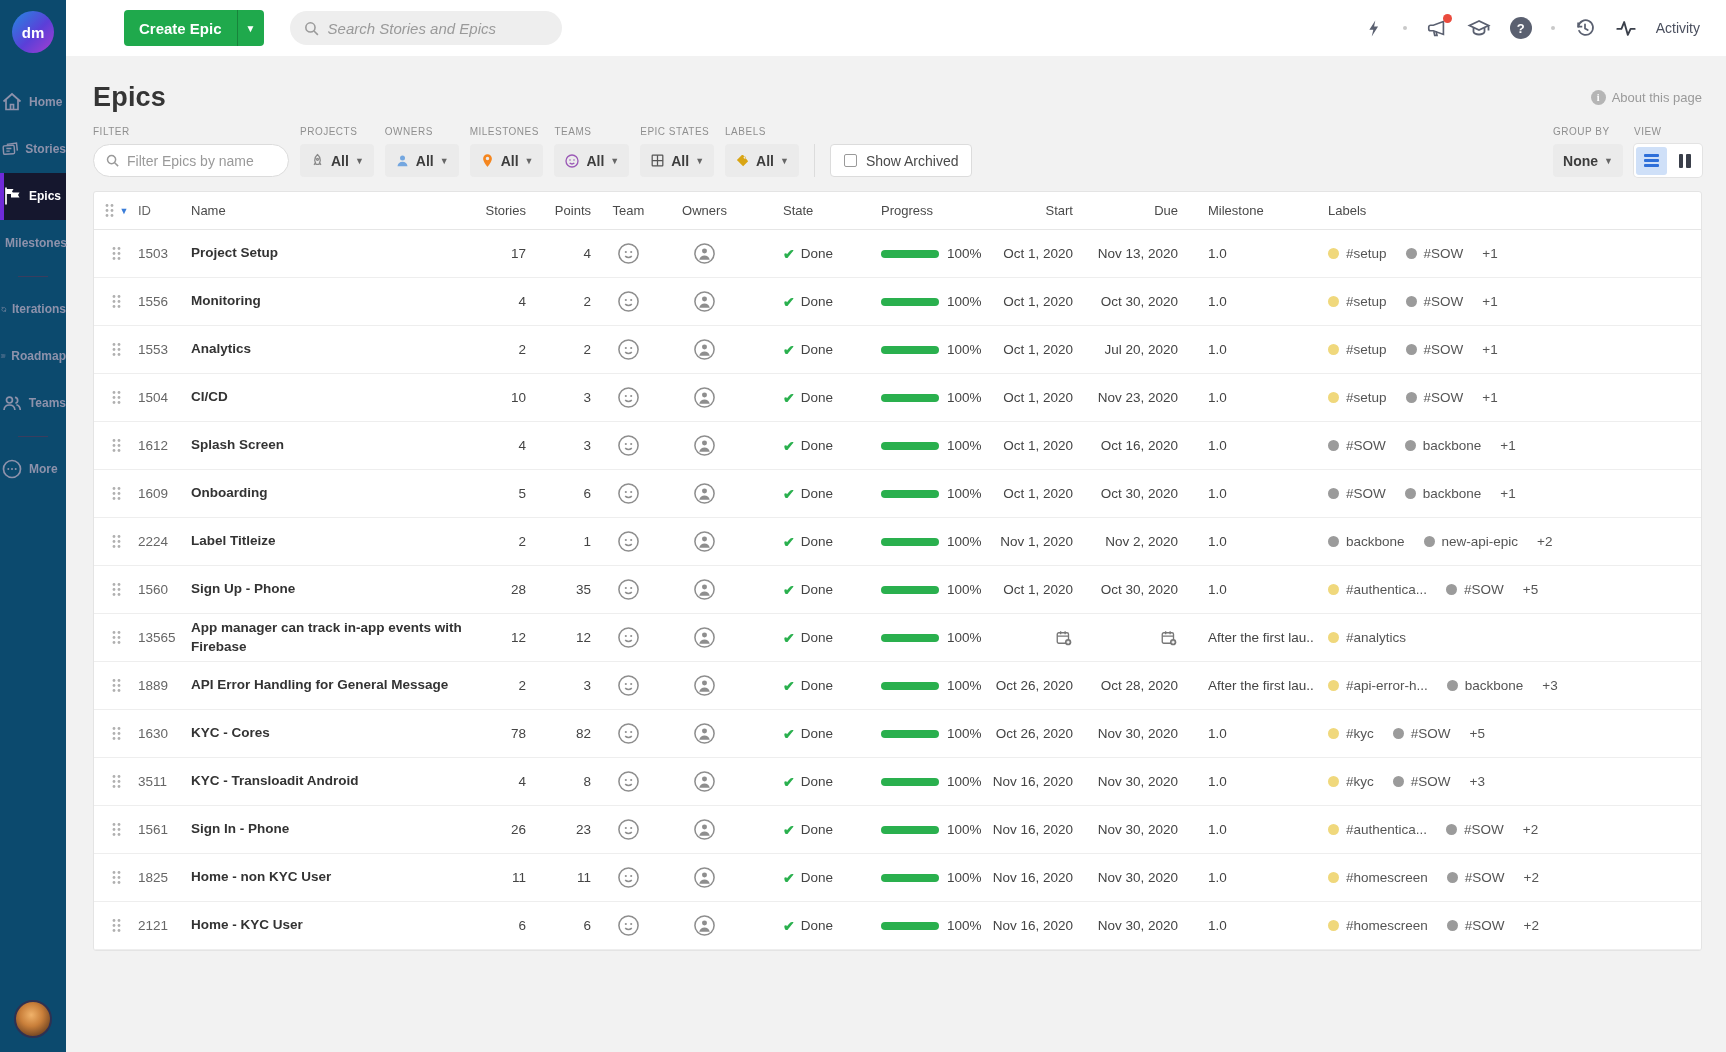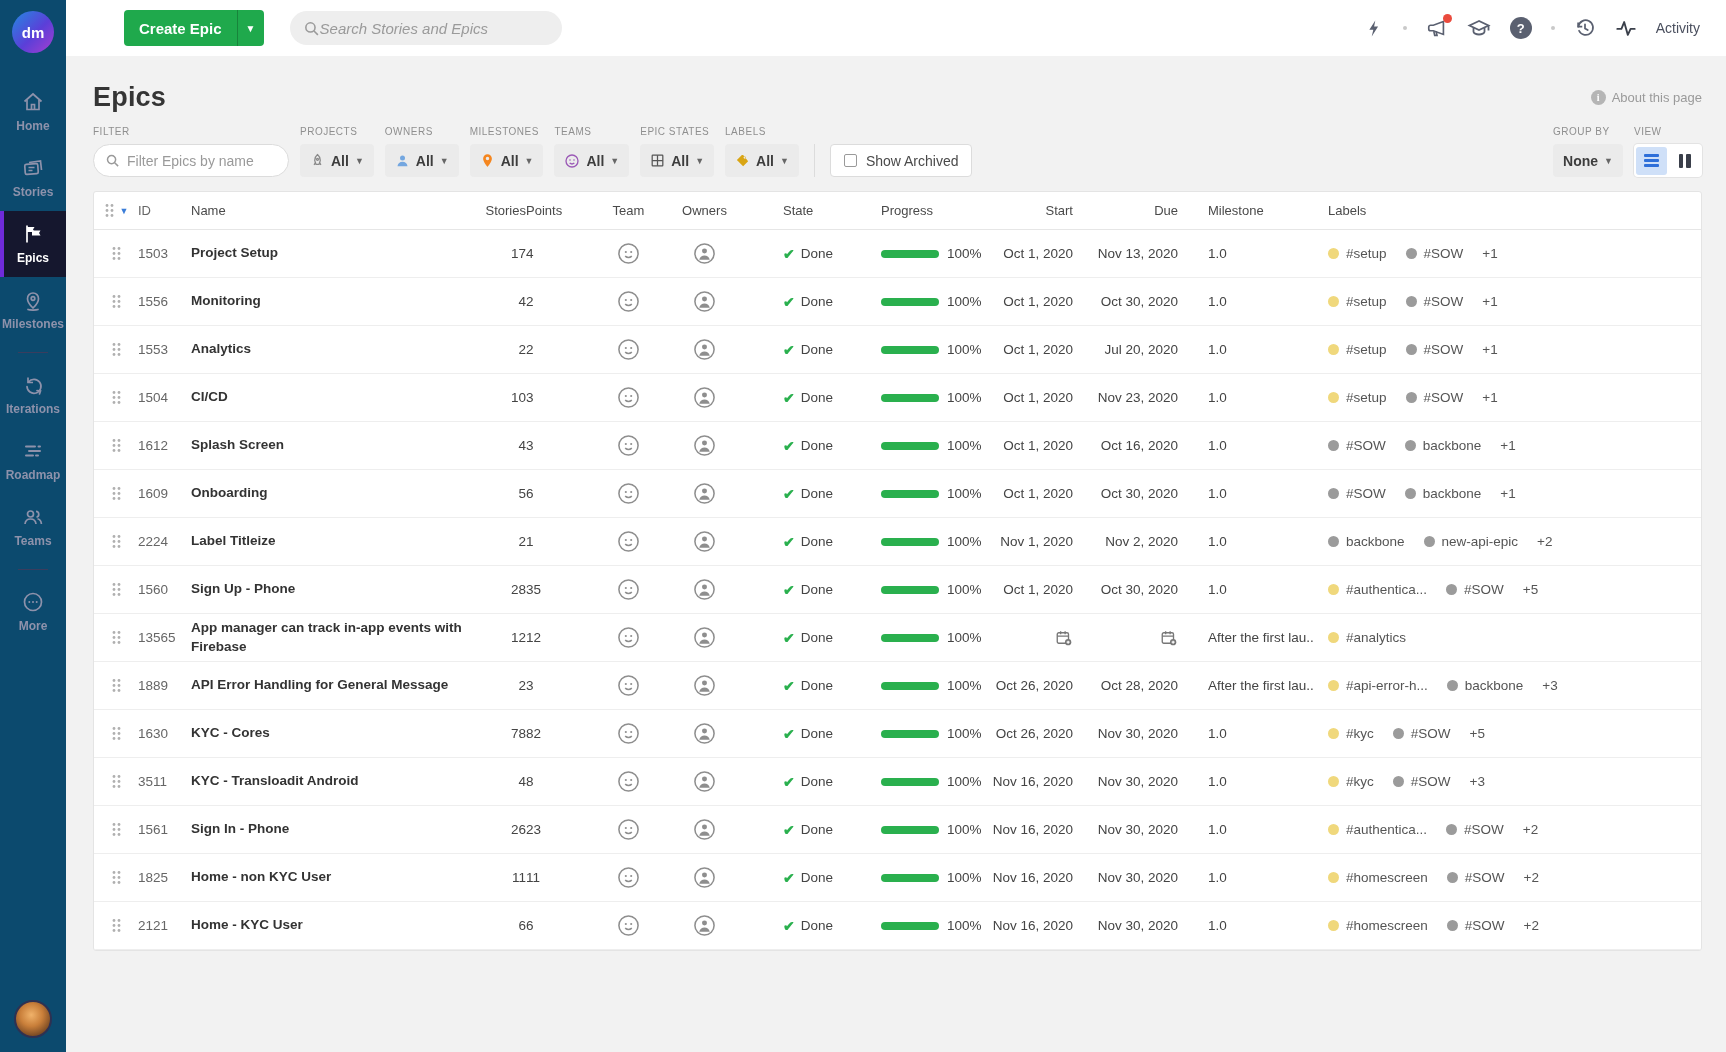--- a/index.html
+++ b/index.html
@@ -3,34 +3,34 @@
 <meta charset="utf-8">
 <style>
   * { margin:0; padding:0; box-sizing:border-box; }
   html,body { width:1726px; height:1052px; overflow:hidden; }
   body { font-family:"Liberation Sans", sans-serif; background:#f2f2f2; color:#444; }
   .app { display:flex; width:100%; height:100%; }
 
   
   .sidebar { width:66px; background:#0c4a6e; display:flex; flex-direction:column; align-items:center; flex-shrink:0; z-index:5; }
   .logo { width:42px; height:42px; border-radius:50%; margin:11px 0 26px; background:linear-gradient(135deg,#2e7ce0 10%,#5b3fd8 55%,#a73fd0 100%); color:#fff; font-weight:bold; font-size:15px; display:flex; align-items:center; justify-content:center; cursor:pointer; }
-  .nav-item { width:100%; padding:11px 0 12px; display:flex; flex-direction:column; align-items:center; gap:5px; color:#8e92ab; font-size:12px; font-weight:bold; cursor:pointer; }
+  .nav-item { width:100%; padding:11px 0 12px; display:flex; flex-direction:row; align-items:center; gap:5px; color:#8e92ab; font-size:12px; font-weight:bold; cursor:pointer; }
   .nav-item svg { stroke:currentColor; }
   .nav-item.active { background:#15172e; color:#fff; box-shadow:inset 4px 0 0 #6f2bd9; }
   .side-div { width:30px; height:1px; background:#3a3d5e; margin:9px 0; }
   .avatar-bottom { margin-top:auto; margin-bottom:14px; width:38px; height:38px; border-radius:50%; cursor:pointer;
      background:radial-gradient(circle at 45% 38%, #f0b26a 0%, #c97f3a 40%, #7a4a24 75%, #2e2630 100%); border:2px solid #2e3152; }
 
   
   .main { flex:1; display:flex; flex-direction:column; min-width:0; }
   .topbar { height:56px; background:#fff; display:flex; align-items:center; padding-left:18px; flex-shrink:0; }
   .create-btn { display:flex; height:36px; border-radius:4px; overflow:hidden; cursor:pointer;margin-left:40px; }
   .create-btn .main-seg { background:#1fa94c; border:none; color:#fff; font-weight:bold; font-size:15px; padding:0 15px; font-family:inherit; cursor:pointer; }
   .create-btn .caret-seg { background:#1fa94c; border:none; border-left:1px solid rgba(0,0,0,.22); width:27px; color:#fff; font-size:10px; cursor:pointer; }
-  .search-box { margin-left:26px; width:272px; height:34px; background:#eeeeee; border-radius:17px; display:flex; align-items:center; padding:16px 13px; }
+  .search-box { margin-left:26px; width:272px; height:34px; background:#eeeeee; border-radius:17px; display:flex; align-items:center; padding:16px 13px; gap:8px; }
   .search-box input { flex:1; border:none; outline:none; background:transparent; font-style:italic; font-size:15px; color:#666; font-family:inherit; }
   .search-box input::placeholder { color:#9a9a9a; }
   .topbar-icons { margin-left:auto; display:flex; align-items:center; gap:19px; padding-right:26px; color:#5a6070; }
   .tb-ic { position:relative; cursor:pointer; display:flex; align-items:center; }
   .tb-dot-sep { width:4px; height:4px; border-radius:50%; background:#c9c9c9; }
   .red-badge { position:absolute; top:-3px; right:-4px; width:9px; height:9px; border-radius:50%; background:#ea4b3d; }
   .help-circle { width:22px; height:22px; border-radius:50%; background:#5a6070; color:#fff; font-weight:bold; font-size:13px; display:flex; align-items:center; justify-content:center; }
   .activity-wrap { display:flex; align-items:center; gap:19px; font-size:14px; color:#4a4f5e; cursor:pointer; }
 
   
@@ -64,21 +64,21 @@
   
   .table-card { margin-top:14px; background:#fff; border:1px solid #e4e4e4; border-radius:3px; overflow:hidden; }
   .thead { display:flex; align-items:center; height:38px; border-bottom:1px solid #e6e6e6; font-size:13px; color:#4a4a4a; }
   .trow { display:flex; align-items:center; min-height:48px; border-bottom:1px solid #eeeeee; font-size:13.5px; color:#444; cursor:pointer; }
   .cell { flex-shrink:0; }
   .c-handle { width:44px; display:flex; align-items:center; justify-content:center; gap:3px; }
   .c-id { width:53px; color:#666; }
   .c-name { width:290px; color:#333; font-weight:bold; padding-right:14px; line-height:1.35; }
   .thead .c-name { font-weight:normal; color:#4a4a4a; }
   .c-stories { width:45px; text-align:right; }
-  .c-points { width:65px; }
+  .c-points { width:65px; text-align:right; }
   .c-team { width:75px; display:flex; justify-content:center; }
   .c-owners { width:77px; display:flex; justify-content:center; }
   .thead .c-team, .thead .c-owners { display:block; text-align:center; }
   .c-state { width:120px; padding-left:40px; display:flex; align-items:center; gap:6px; }
   .thead .c-state { display:block; }
   .c-progress { width:120px; padding-left:18px; display:flex; align-items:center; gap:8px; }
   .thead .c-progress { display:block; }
   .c-start { width:90px; text-align:right; display:flex; justify-content:flex-end; align-items:center; }
   .c-due { width:105px; text-align:right; display:flex; justify-content:flex-end; align-items:center; }
   .thead .c-start, .thead .c-due { display:block; }

